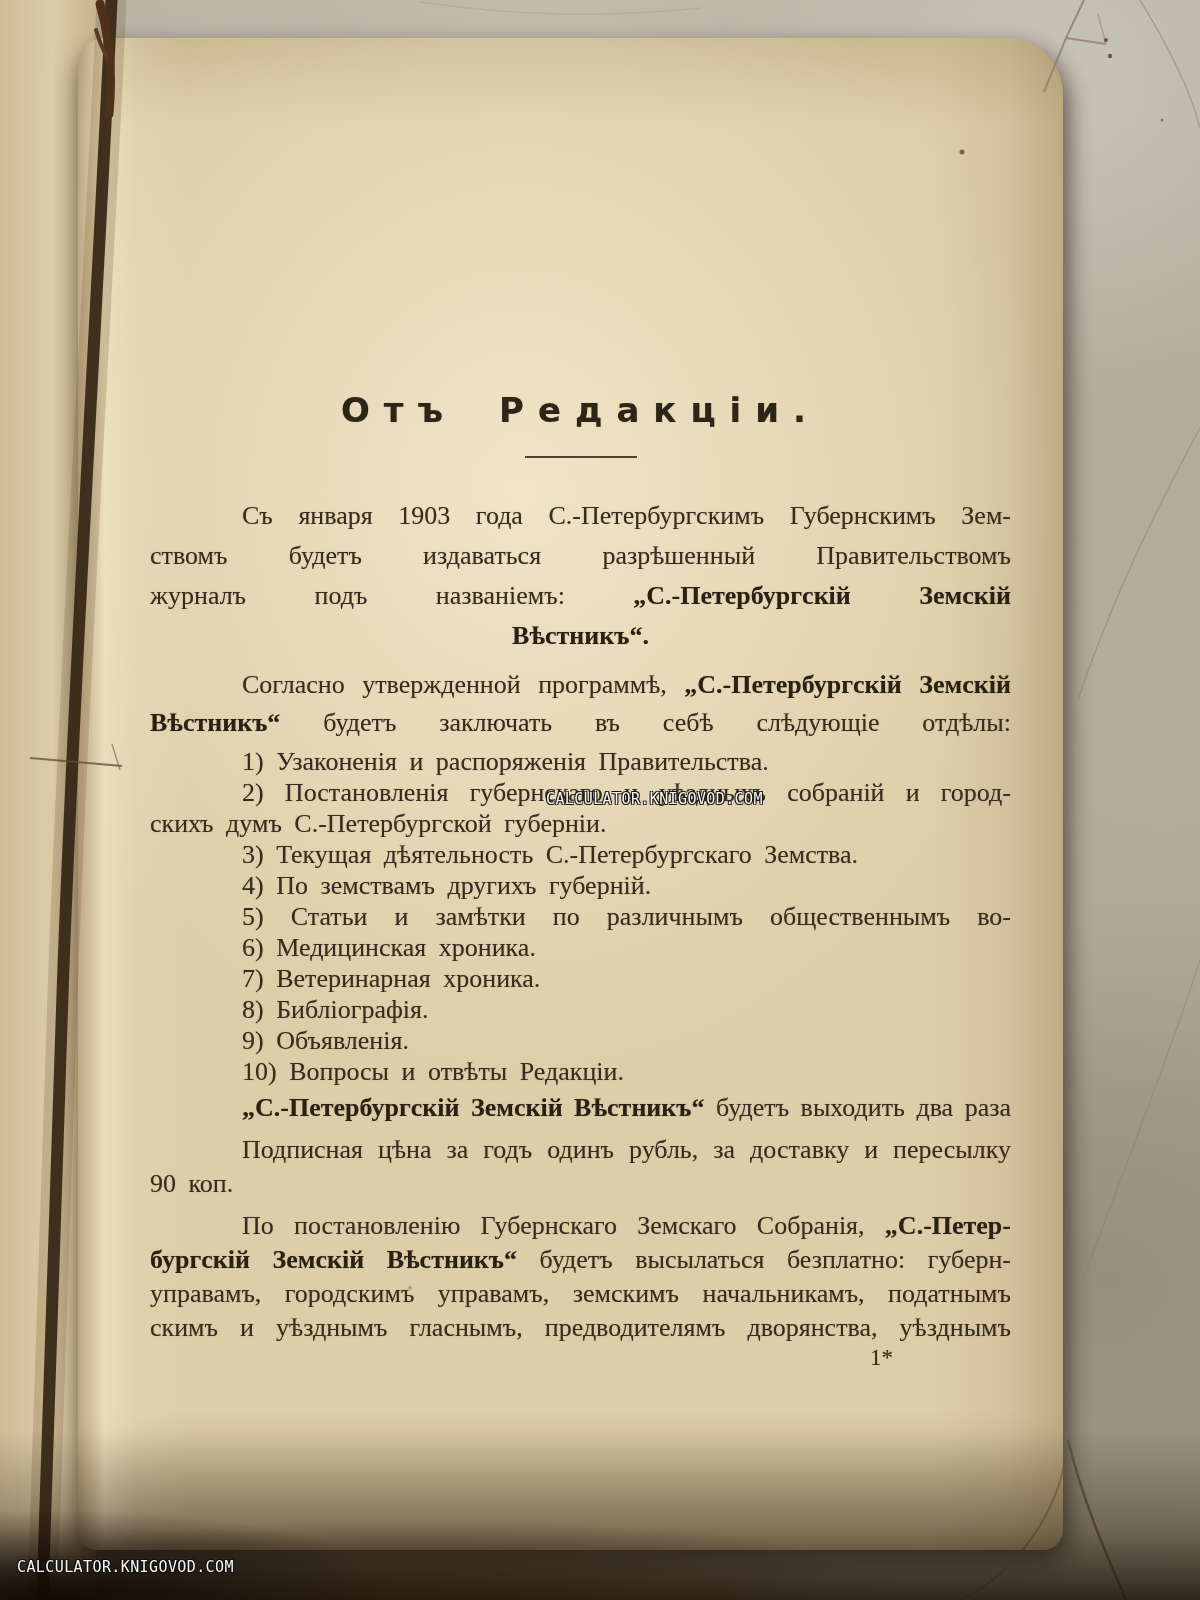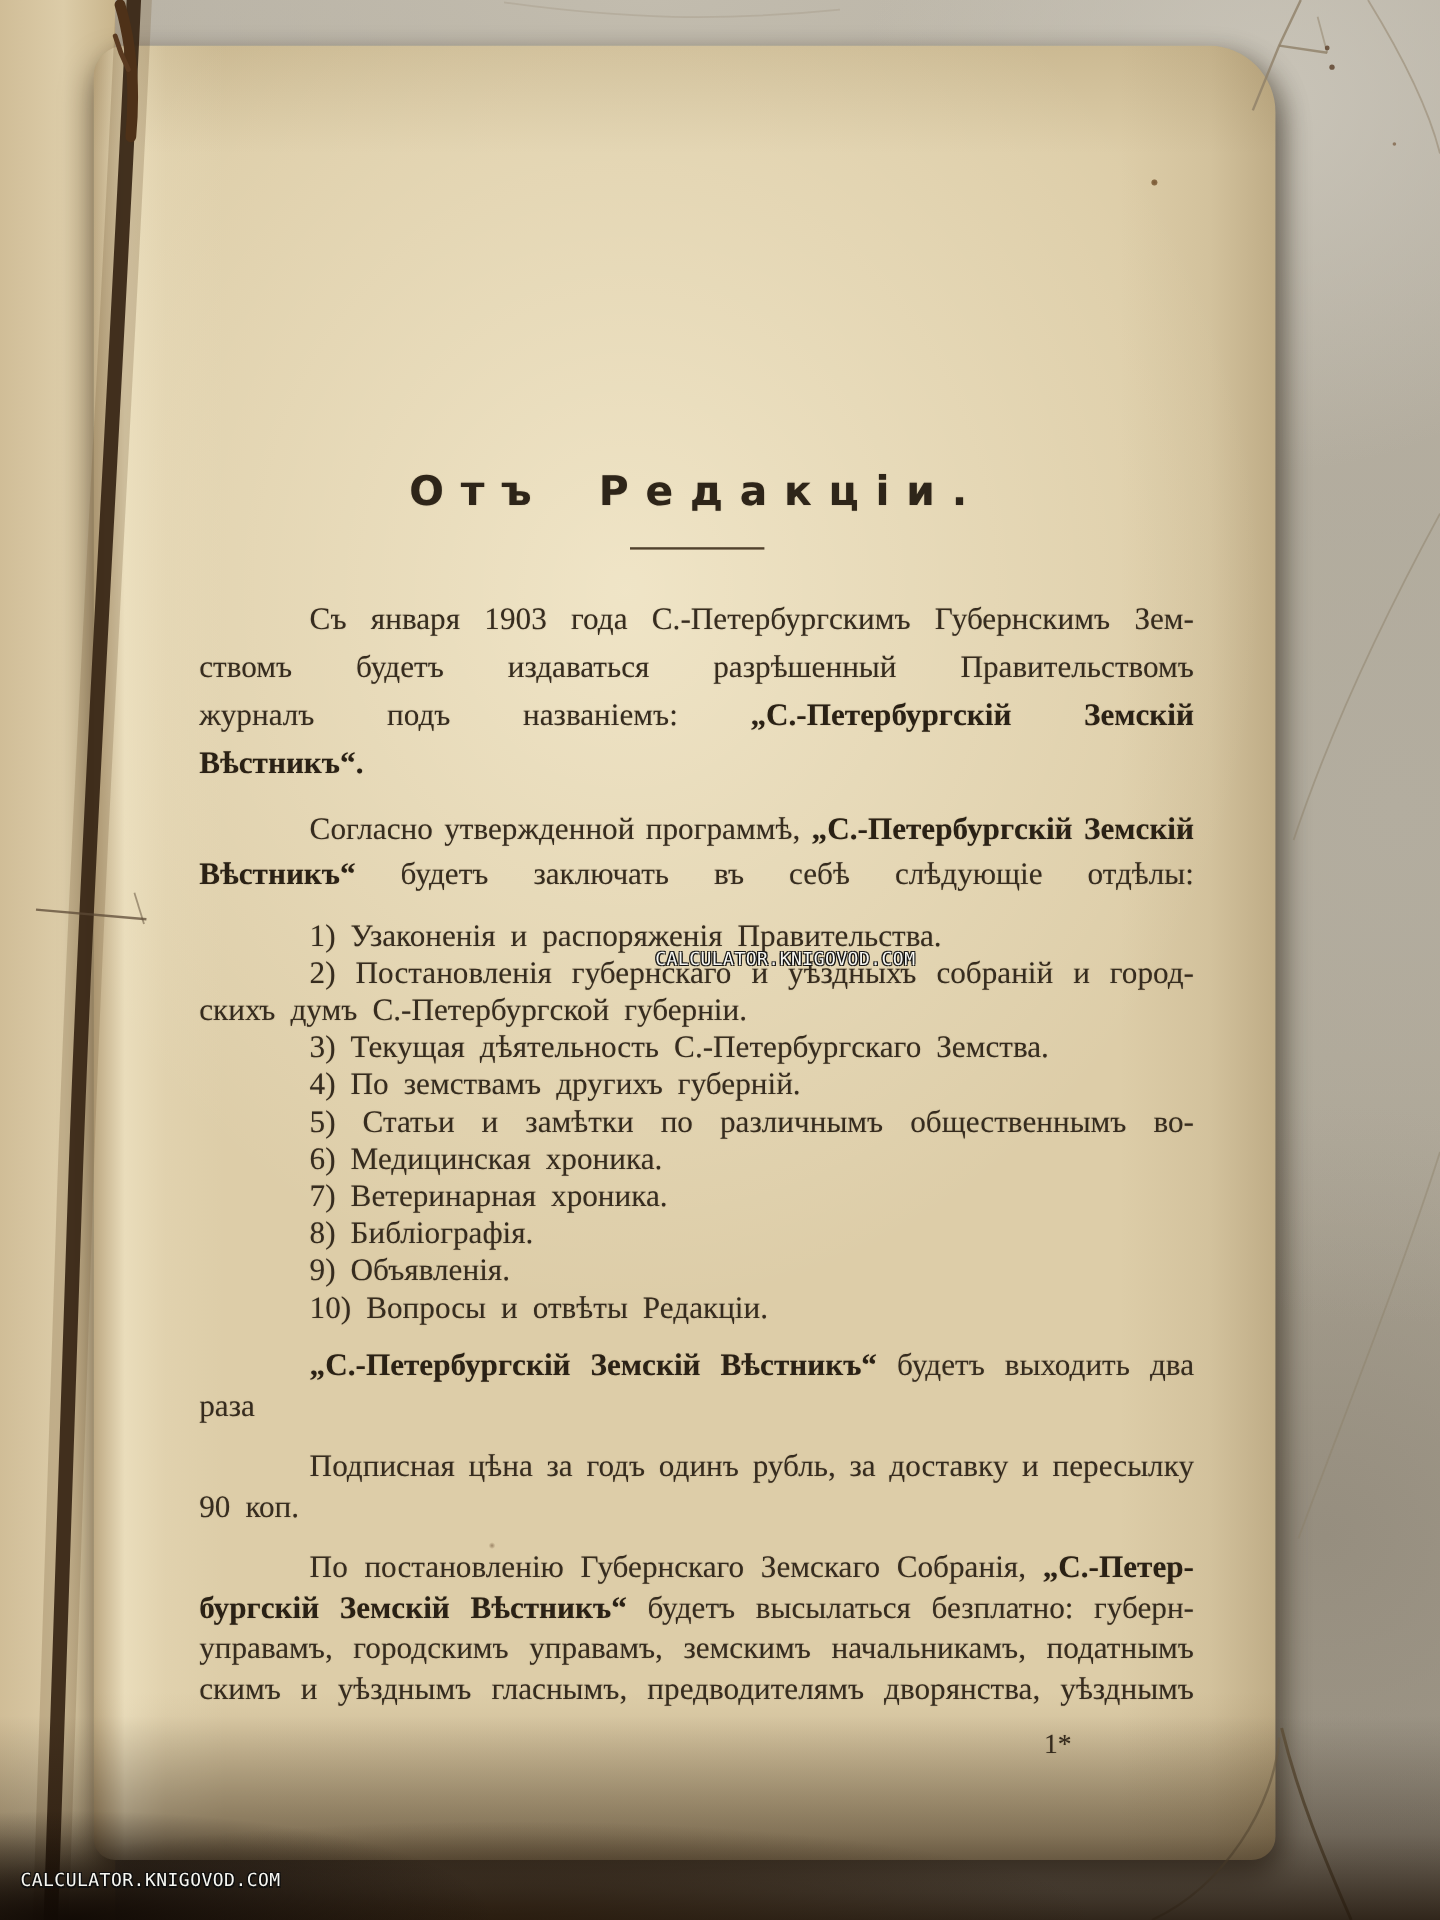--- a/index.html
+++ b/index.html
@@ -29,31 +29,31 @@
       linear-gradient(to right, rgba(120,90,50,.32) 0px, rgba(246,236,206,.5) 26px, rgba(246,236,206,.15) 60px, rgba(246,236,206,0) 110px),
       radial-gradient(ellipse 75% 55% at 45% 30%, rgba(255,248,224,.55), rgba(255,248,224,0) 72%),
       linear-gradient(to left, rgba(120,95,55,.30) 0, rgba(120,95,55,.10) 55px, rgba(120,95,55,0) 130px),
       linear-gradient(to bottom, rgba(140,115,70,.22) 0, rgba(140,115,70,0) 90px),
       linear-gradient(to top, rgba(110,85,50,.38) 0, rgba(110,85,50,0) 140px),
       #ddcda8;}
   .title{margin:0;text-align:center;
     font-family:"DejaVu Sans", sans-serif;font-weight:bold;
     font-size:34px;letter-spacing:14px;word-spacing:16px;color:#2e2519;}
   .rule{width:112px;height:0;border-top:2px solid #51422e;margin:26px auto 0;}
-  .para{margin:16px;}
+  .para{margin:0;}
   .intro{margin-top:38px;line-height:40px;}
   .prog {margin-top:10px;line-height:38px;}
   .list {margin-top:4px; line-height:31px;}
   .freq {margin-top:4px; line-height:34px;}
   .price{margin-top:8px; line-height:34px;}
   .free {margin-top:8px; line-height:34px;}
   .ln{white-space:normal;}
   .full{text-align:justify;text-align-last:justify;}
   .end{text-align:left;word-spacing:6px;}
-  .center{text-align:left;}
+  .center{text-align:center;}
   .ind{text-indent:92px;}
   .jt{font-weight:700;color:#2a2115;}
   .signature{margin-top:0;text-align:right;padding-right:118px;font-size:23px;}
   
   .overlay{position:absolute;inset:0;z-index:3;pointer-events:none;}
   
   .bottom-shadow{position:absolute;left:0;bottom:0;width:100%;height:170px;z-index:4;
     background:
       radial-gradient(ellipse 42% 130px at 5% 100%, rgba(16,9,4,.95), rgba(16,9,4,0) 70%),
       radial-gradient(ellipse 55% 110px at 35% 100%, rgba(40,26,12,.75), rgba(40,26,12,0) 75%),

